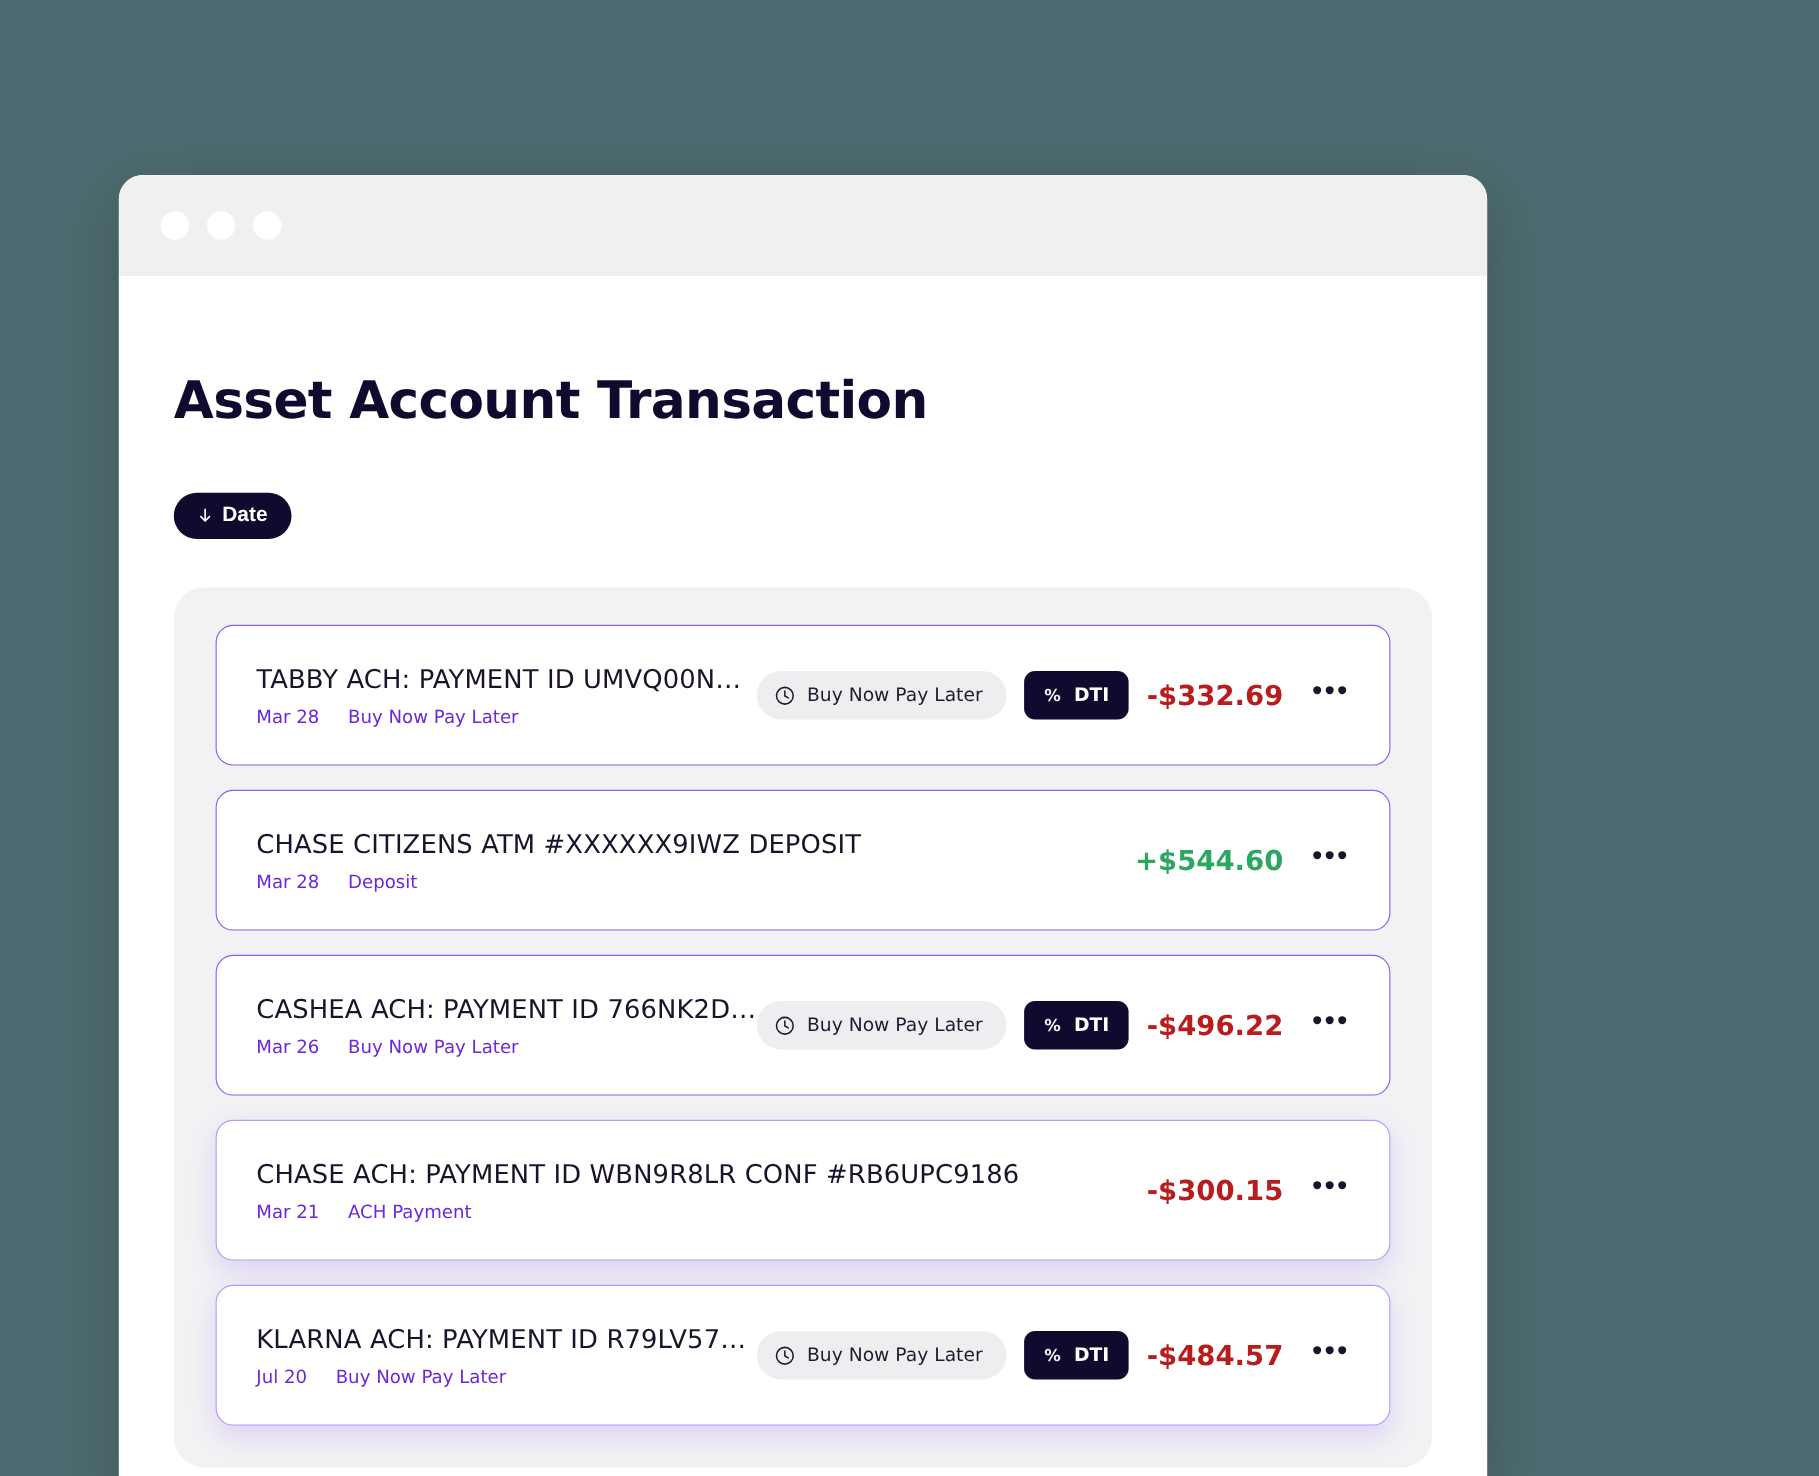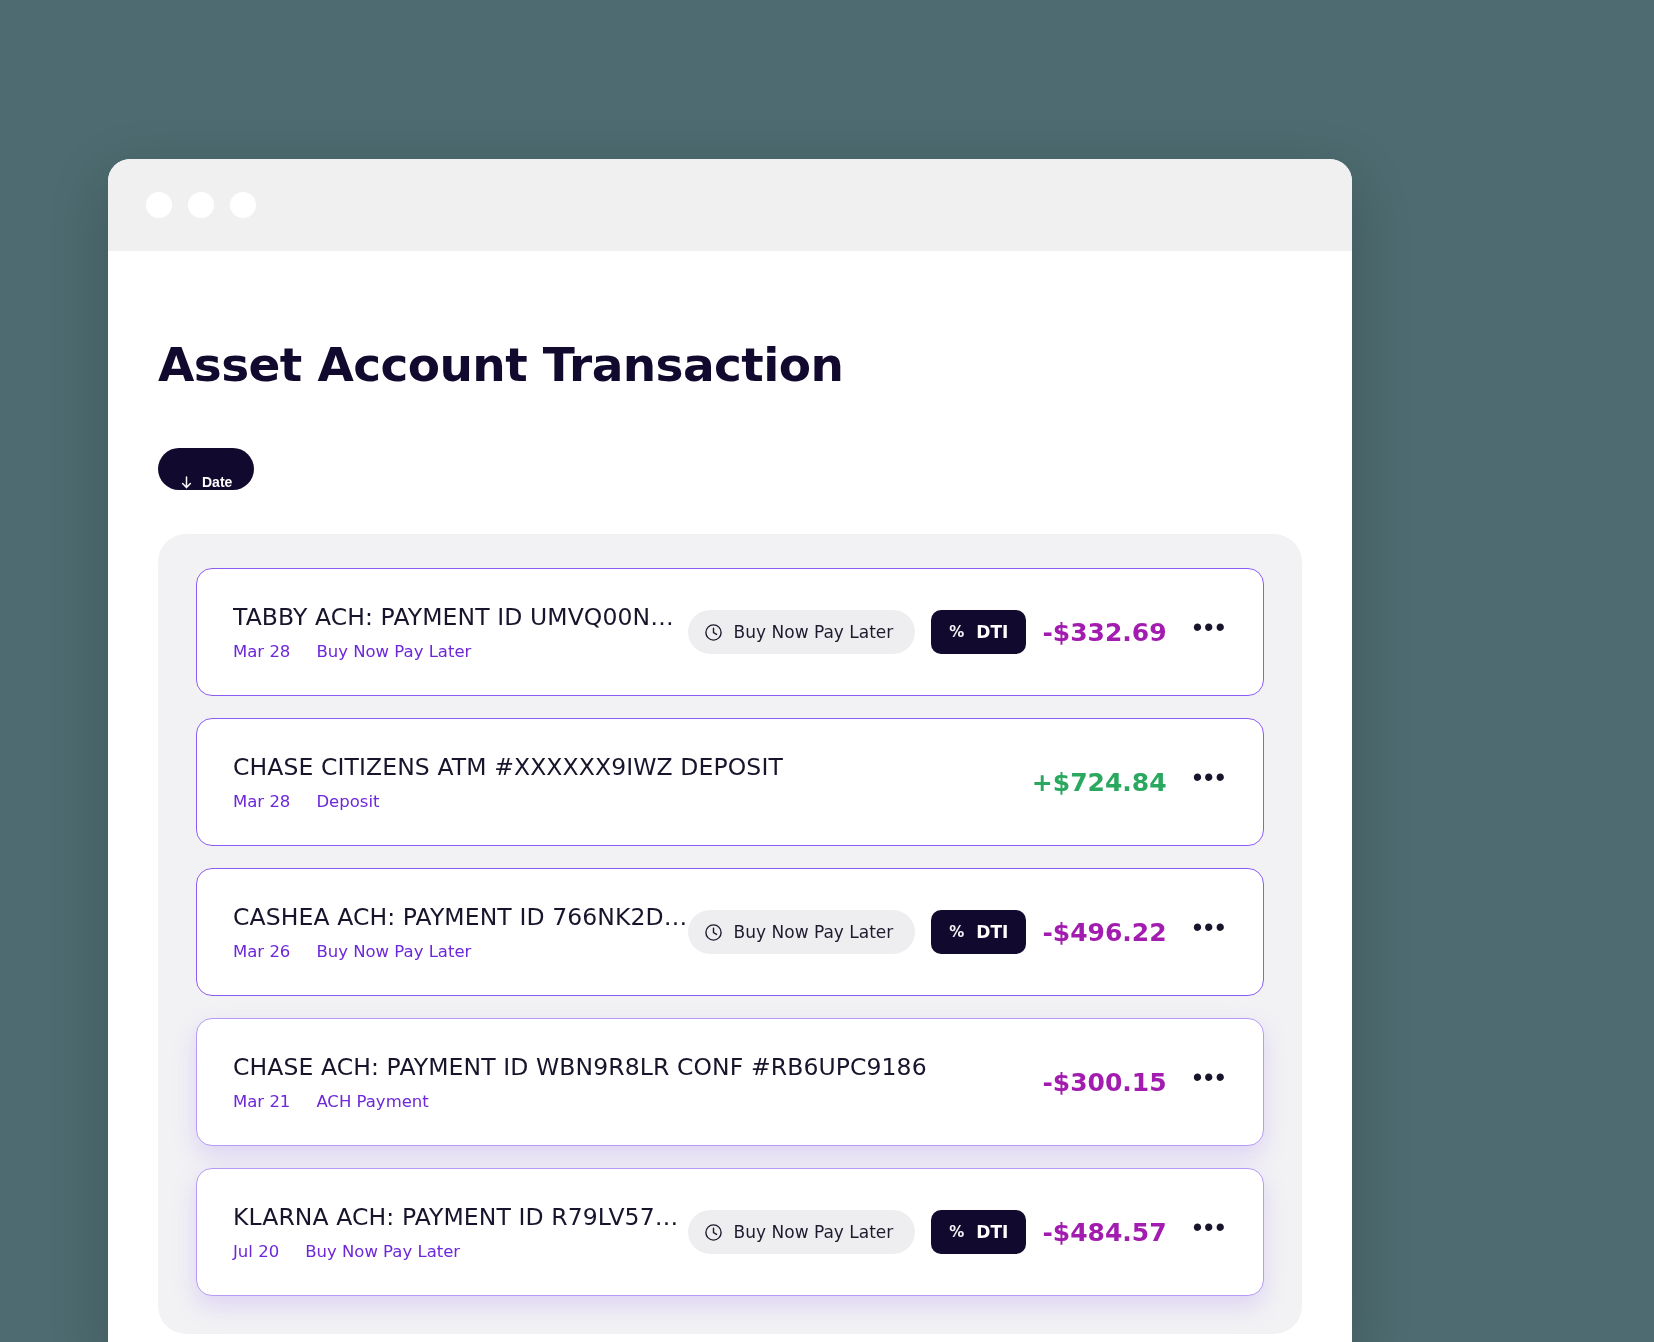--- a/index.html
+++ b/index.html
@@ -75,23 +75,23 @@
     align-items: center;
     gap: 14px;
     margin-top: 56px;
   }
   .chip {
     background: #120a2e;
     color: #ffffff;
     border-radius: 999px;
     height: 42px;
     display: flex;
-    align-items: flex-end;
+    align-items: center;
     padding: 0 22px;
-    font-size: 14px;
+    font-size: 19px;
     font-weight: bold;
     box-sizing: border-box;
     white-space: nowrap;
   }
   .chip .chip-icon {
     margin-right: 9px;
     display: inline-flex;
     align-items: center;
   }
   .chip-category {
@@ -188,21 +188,21 @@
     font-family: "DejaVu Sans", sans-serif;
   }
   .tag-dti .pct {
     font-size: 15px;
     opacity: 0.95;
   }
 
   .amount {
     font-size: 25px;
     font-weight: bold;
-    color: #a21caf;
+    color: #b91c1c;
     min-width: 124px;
     text-align: right;
     font-family: "DejaVu Sans", sans-serif;
   }
   .amount.credit { color: #2aa85f; }
 
   .kebab {
     color: #17142b;
     font-size: 27px;
     letter-spacing: 2px;
@@ -273,21 +273,21 @@
 
         <div class="tx-card">
           <div class="tx-left">
             <div class="tx-desc">CHASE CITIZENS ATM #XXXXXX9IWZ DEPOSIT</div>
             <div class="tx-sub">
               <span>Mar 28</span>
               <span>Deposit</span>
             </div>
           </div>
           <div class="tx-right">
-            <div class="amount credit">+$724.84</div>
+            <div class="amount credit">+$544.60</div>
             <div class="kebab">•••</div>
           </div>
         </div>
 
         <div class="tx-card">
           <div class="tx-left">
             <div class="tx-desc">CASHEA ACH: PAYMENT ID 766NK2DX CONF #HF8MPYNGWK</div>
             <div class="tx-sub">
               <span>Mar 26</span>
               <span>Buy Now Pay Later</span>

